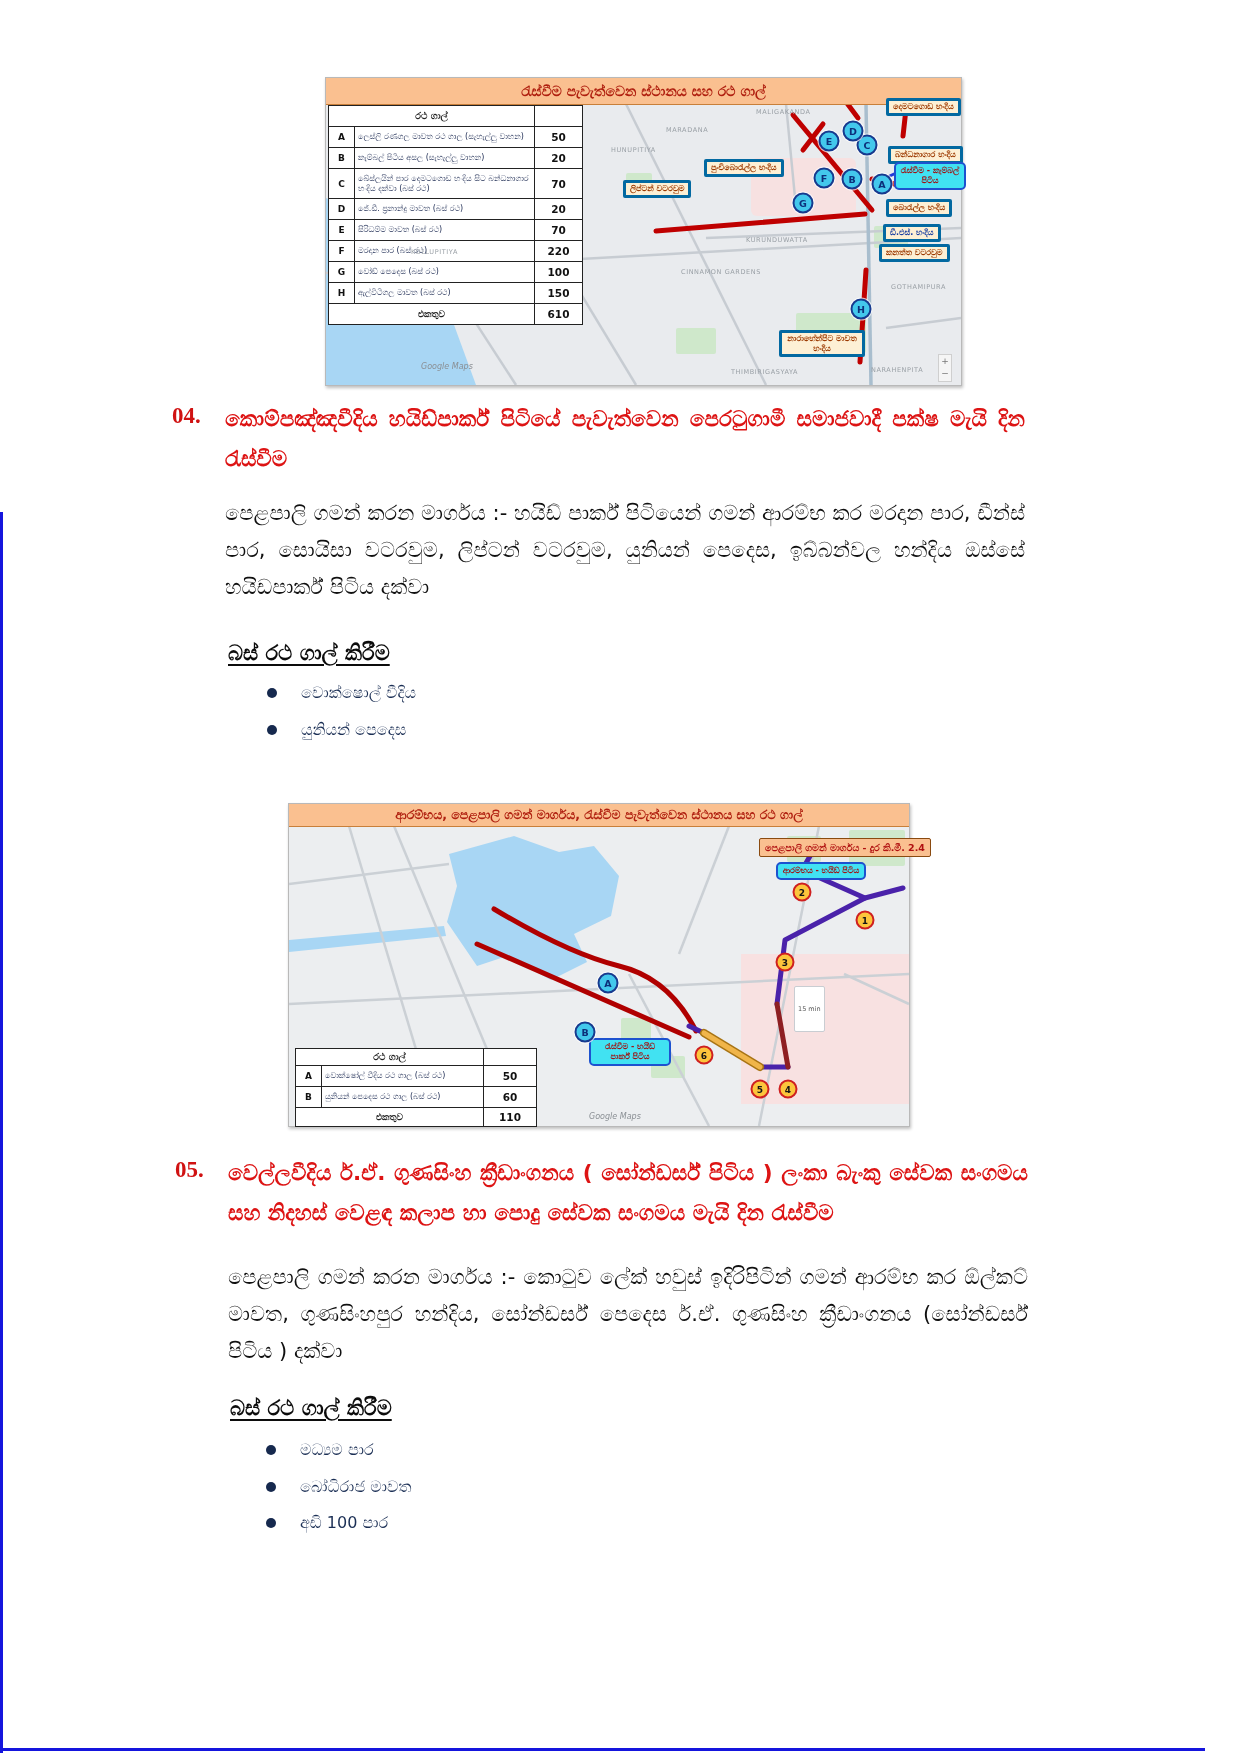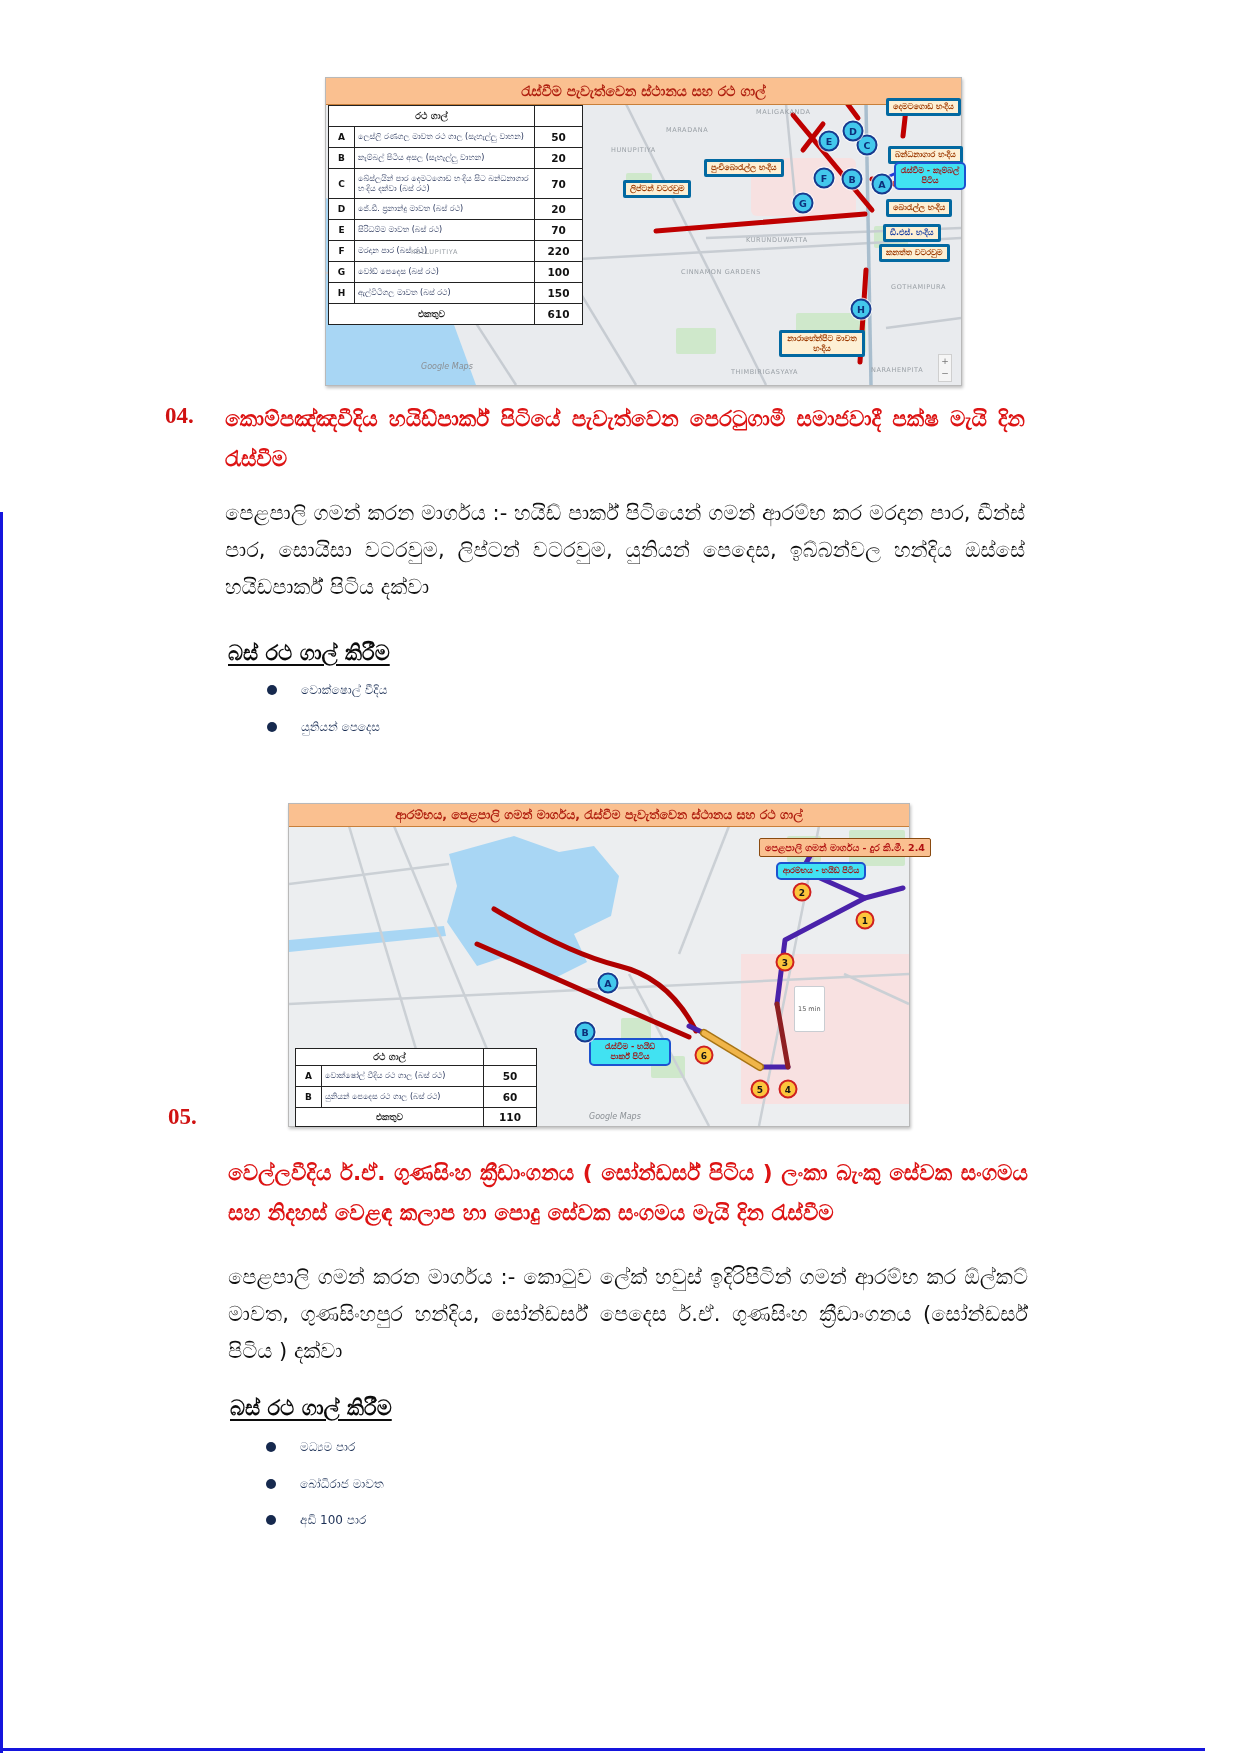--- a/index.html
+++ b/index.html
@@ -65,27 +65,27 @@
         padding:2px 3px;}
   .area{position:absolute;color:#9aa0a6;font-size:6.5px;letter-spacing:.6px;white-space:nowrap;}
   .wmark{position:absolute;color:#8a8f94;font-size:8px;font-style:italic;}
   .zoomctl{position:absolute;width:12px;height:26px;background:#f5f5f5;border:1px solid #cfcfcf;
            color:#777;font-size:9px;line-height:12px;text-align:center;}
   .routeinfo{position:absolute;background:#fff;border:1px solid #c9cdd2;border-radius:2px;
              color:#555;font-size:6.5px;padding:18px 3px;white-space:nowrap;}
 
   
   .secnum{position:absolute;color:#d01212;font-weight:bold;font-size:23px;
-          font-family:"Liberation Serif","DejaVu Serif",serif;}
+          font-family:"Liberation Serif","DejaVu Serif",serif;margin-left:7px;}
   .sechead{position:absolute;color:#dd1414;font-weight:bold;font-size:21.5px;line-height:40px;
            width:800px;text-align:justify;}
   .para{position:absolute;color:#101010;font-size:21px;line-height:37px;width:800px;text-align:justify;}
   .subhead{position:absolute;color:#0c0c0c;font-weight:bold;font-size:21px;
            text-decoration:underline;text-decoration-thickness:2px;text-underline-offset:4px;}
-  .bullet{position:absolute;display:flex;align-items:center;color:#1b2f55;font-size:12px;}
+  .bullet{position:absolute;display:flex;align-items:center;color:#1b2f55;font-size:16px;}
   .bullet .dot{width:10px;height:10px;border-radius:50%;background:#16294e;margin-right:24px;flex:none;}
 </style>
 </head>
 <body>
 
 <div class="page">
 
   <div class="vline"></div>
   <div class="hline"></div>
 
@@ -325,21 +325,21 @@
         </div>
       <div class="prow" style="min-height:18px">
         <div class="pcell ptotal-label" style="width:188px">එකතුව</div>
         <div class="pcell pval c-val">110</div>
       </div>
     </div>
 
     <div class="wmark" style="left:300px;top:308px">Google Maps</div>
   </div>
 
-  <div class="secnum" style="left:168px;top:1104px">05.</div>
+  <div class="secnum" style="left:168px;top:1157px">05.</div>
   <div class="sechead" style="left:228px;top:1153px">වෙල්ලවීදිය ර්.ඒ. ගුණසිංහ ක්‍රීඩාංගනය ( සෝන්ඩර්ස් පිටිය ) ලංකා බැංකු සේවක සංගමය සහ නිදහස් වෙළඳ කලාප හා පොදු සේවක සංගමය මැයි දින රැස්වීම</div>
   <div class="para" style="left:228px;top:1259px">පෙළපාලි ගමන් කරන මාර්ගය :- කොටුව ලේක් හවුස් ඉදිරිපිටින් ගමන් ආරම්භ කර ඕල්කට් මාවත, ගුණසිංහපුර හන්දිය, සෝන්ඩර්ස් පෙදෙස ර්.ඒ. ගුණසිංහ ක්‍රීඩාංගනය (සෝන්ඩර්ස් පිටිය ) දක්වා</div>
   <div class="subhead" style="left:230px;top:1396px">බස් රථ ගාල් කිරීම</div>
   <div class="bullet" style="left:266px;top:1440px">
     <span class="dot"></span>
     <span>මධ්‍යම පාර</span>
   </div>
   <div class="bullet" style="left:266px;top:1477px">
     <span class="dot"></span>
     <span>බෝධිරාජ මාවත</span>

